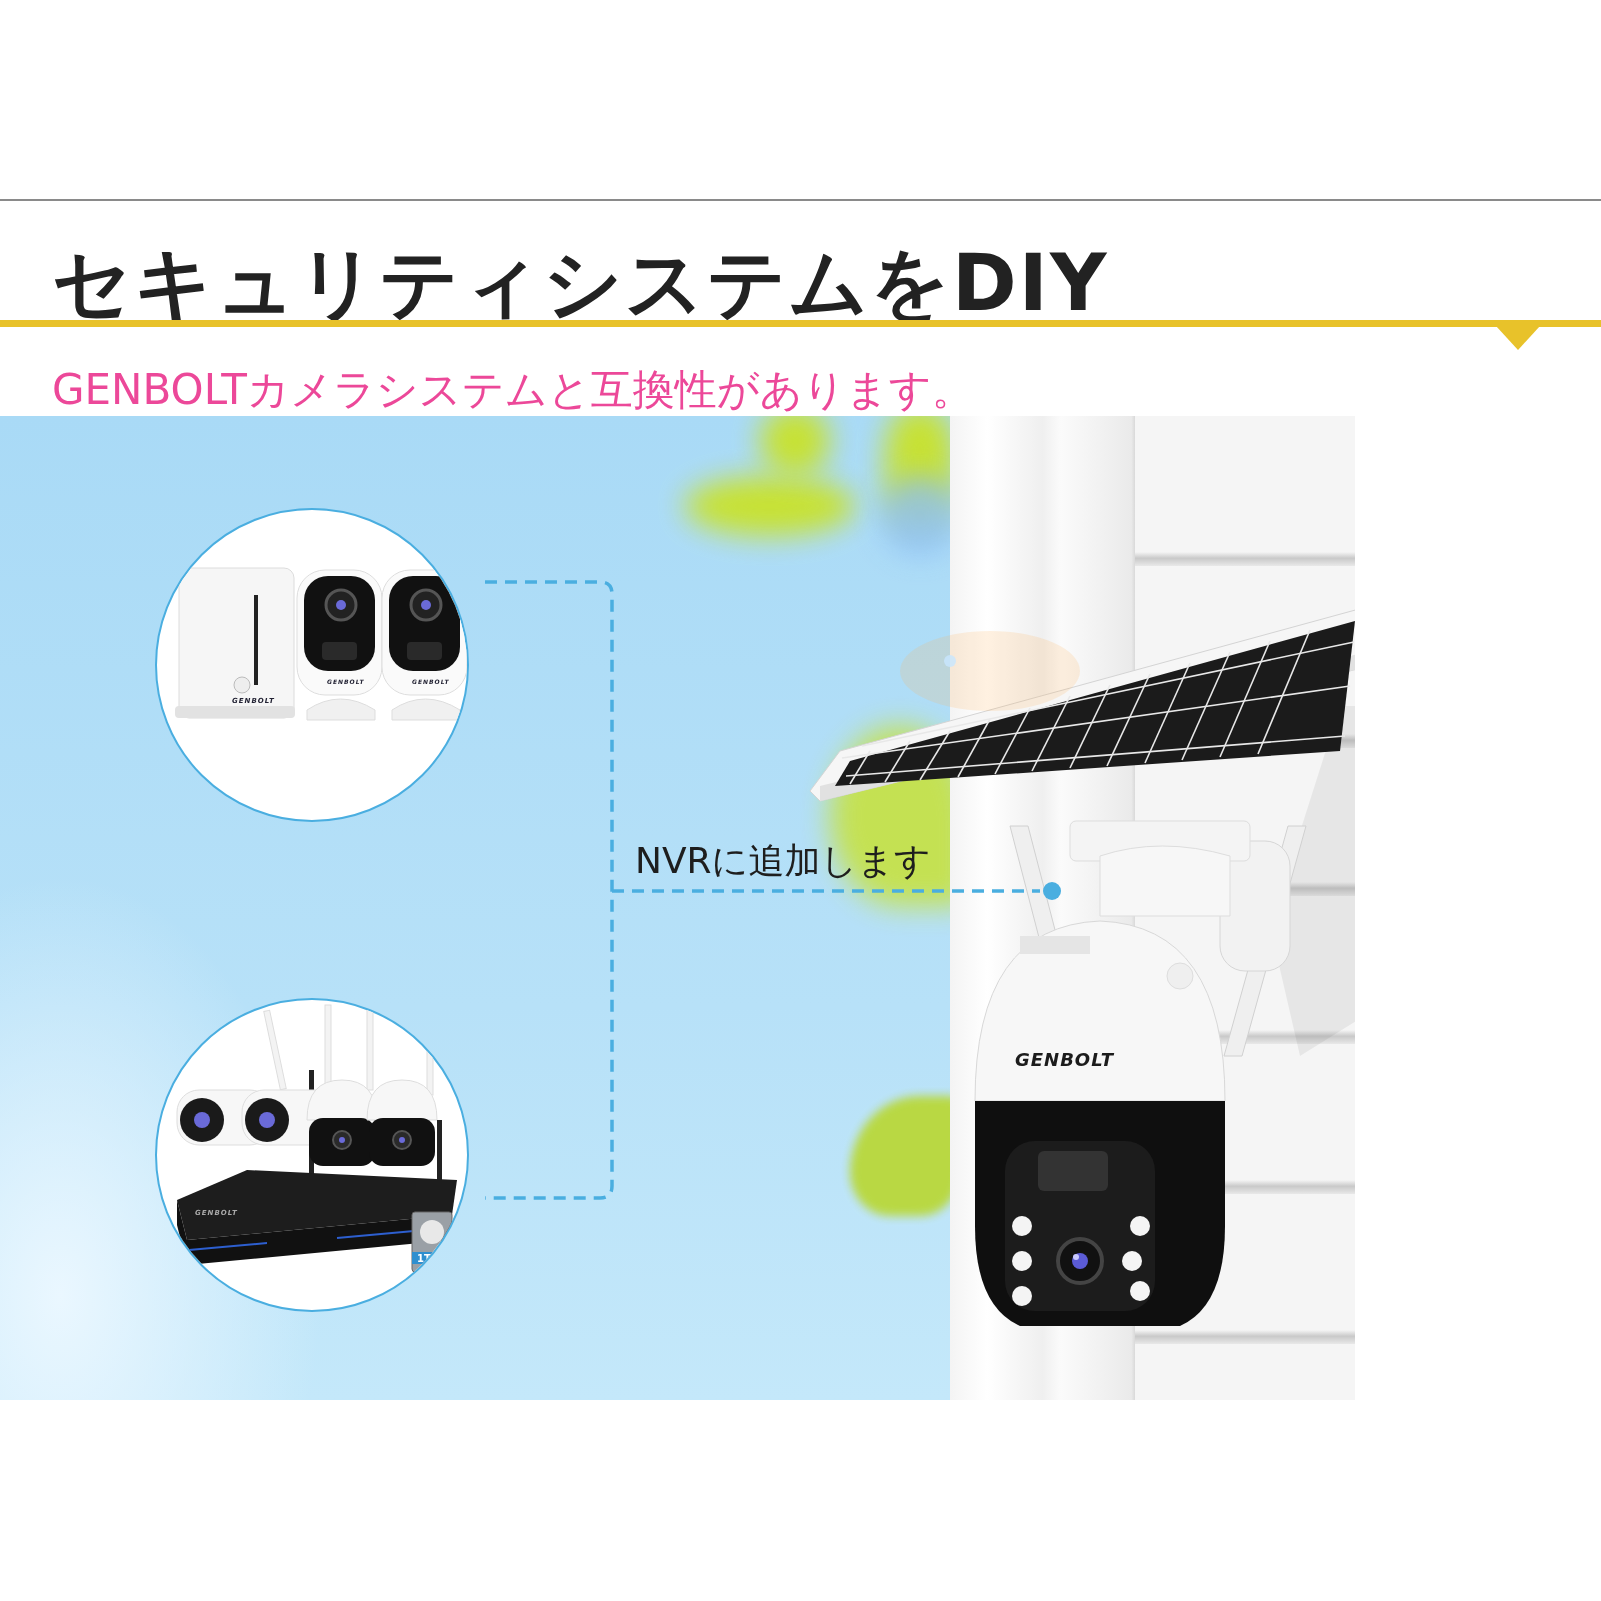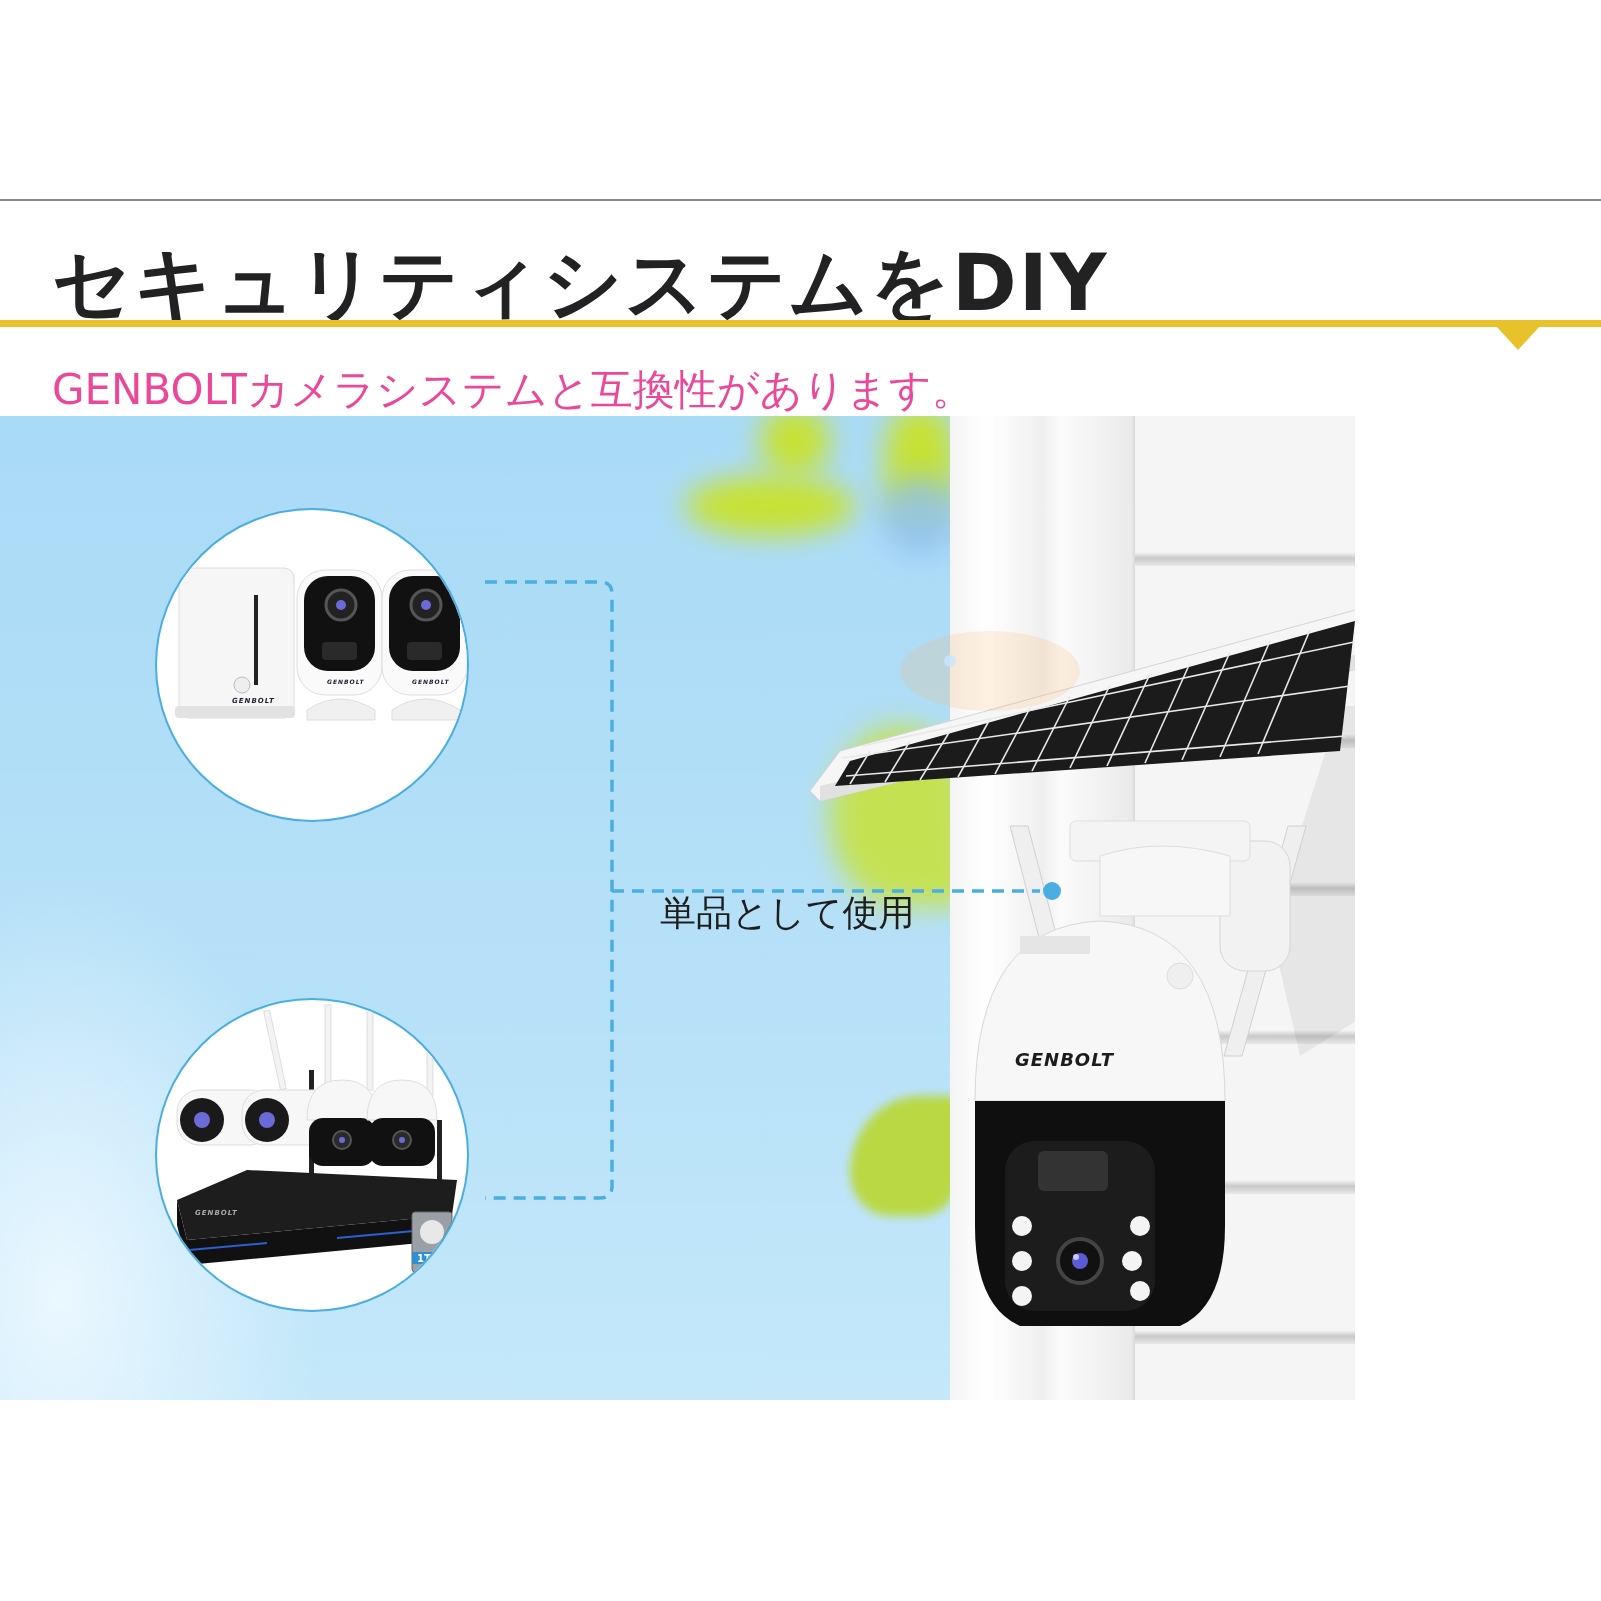--- a/index.html
+++ b/index.html
@@ -186,14 +186,14 @@
     <circle cx="300" cy="675" r="8" fill="#5b5bd6"></circle>
     <circle cx="296" cy="671" r="3" fill="#c9c9ff"></circle>
   </svg>
 
   <svg class="connector" width="1601" height="984" viewBox="0 0 1601 984">
     <path d="M485 166 L600 166 Q612 166 612 178 L612 770 Q612 782 600 782 L485 782" fill="none" stroke="#4aaee0" stroke-width="3.5" stroke-dasharray="12 8"></path>
     <line x1="612" y1="475" x2="1040" y2="475" stroke="#4aaee0" stroke-width="3.5" stroke-dasharray="12 8"></line>
     <circle cx="1052" cy="475" r="9" fill="#4aaee0"></circle>
   </svg>
 
-  <div class="label alone">単品として使用</div>
+  <div class="label add">NVRに追加します</div>
 </div>
 
 </body></html>

